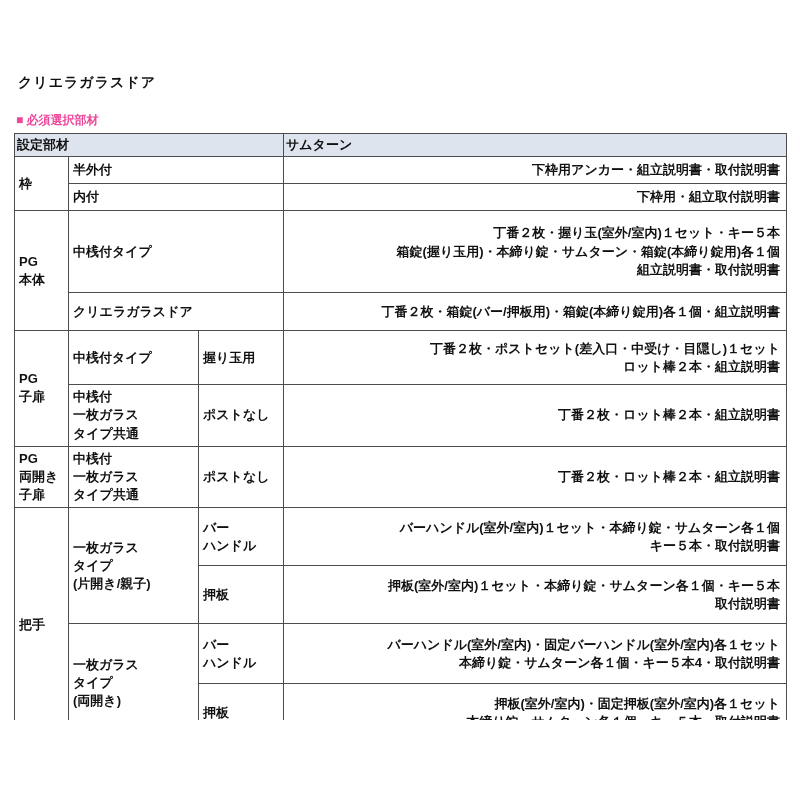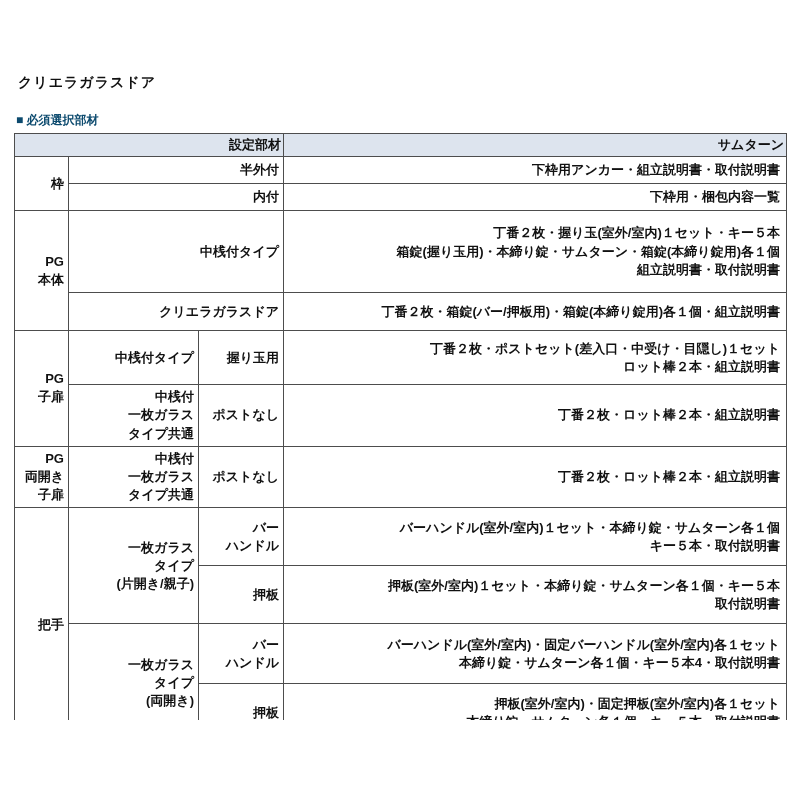--- a/index.html
+++ b/index.html
@@ -1,27 +1,27 @@
 <!DOCTYPE html>
 <html><head>
 <meta charset="utf-8">
 <style>
   html,body{margin:0;padding:0;background:#ffffff;}
   body{width:800px;height:800px;font-family:"Liberation Sans","DejaVu Sans",sans-serif;color:#111;}
   .page{position:relative;width:800px;height:720px;background:#fff;overflow:hidden;}
 
   .brand{position:absolute;left:18px;top:74px;font-size:14px;font-weight:bold;letter-spacing:1px;}
   .title{position:absolute;left:0;top:62px;width:100%;text-align:center;font-size:27px;font-weight:bold;letter-spacing:3px;}
-  .note{position:absolute;left:16px;top:112px;font-size:12px;font-weight:bold;color:#0c4a6e;}
+  .note{position:absolute;left:16px;top:112px;font-size:12px;font-weight:bold;color:#ec4899;}
 
   table.pack{position:absolute;left:14px;top:133px;width:772px;border-collapse:collapse;table-layout:fixed;}
   table.pack th,table.pack td{
     border:1px solid #4d4d4d;
     font-size:13px;font-weight:bold;color:#111;
-    padding:3px 4px;text-align:right;vertical-align:middle;
+    padding:3px 4px;text-align:left;vertical-align:middle;
     white-space:pre-line;line-height:1.4;word-break:break-all;
   }
   table.pack thead th{background:#dde4ee;height:18px;padding:2px;}
   table.pack td.content{text-align:right;padding-left:8px;padding-right:6px;}
   table.pack th.group{background:#ffffff;}
 </style>
 </head>
 <body>
 
 <div class="page">
@@ -44,21 +44,21 @@
     </thead>
     <tbody>
 
       <tr style="height:27px">
         <th class="group" rowspan="2">枠</th>
         <td colspan="2">半外付</td>
         <td class="content">下枠用アンカー・組立説明書・取付説明書</td>
       </tr>
       <tr style="height:27px">
         <td colspan="2">内付</td>
-        <td class="content">下枠用・梱包内容一覧</td>
+        <td class="content">下枠用・組立取付説明書</td>
       </tr>
 
       <tr style="height:82px">
         <th class="group" rowspan="2">PG
 本体</th>
         <td colspan="2">中桟付タイプ</td>
         <td class="content">丁番２枚・握り玉(室外/室内)１セット・キー５本
 箱錠(握り玉用)・本締り錠・サムターン・箱錠(本締り錠用)各１個
 組立説明書・取付説明書</td>
       </tr>

